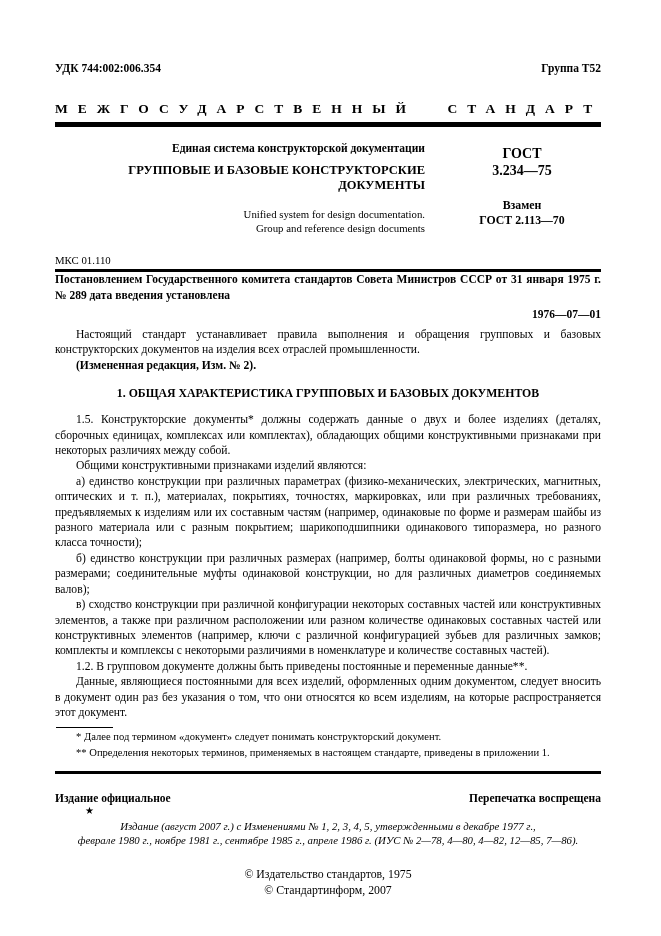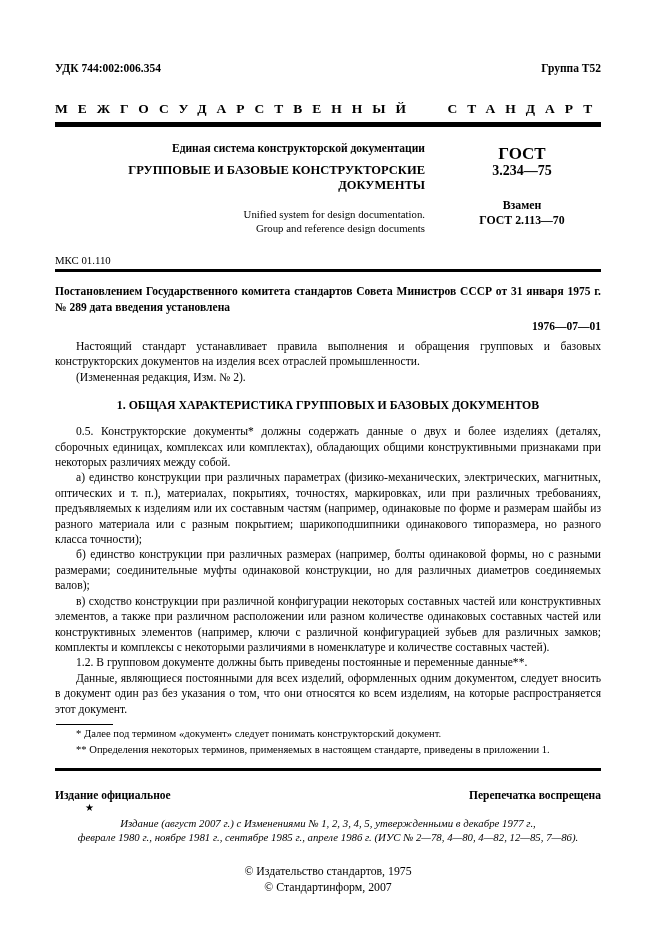--- a/index.html
+++ b/index.html
@@ -27,35 +27,35 @@
     white-space: nowrap; overflow: hidden;
   }
   .rule-thick { height: 5px; background: #000; margin-top: 5px; }
   .rule-med   { height: 3px; background: #000; margin-top: 3px; }
   .title-block { display: flex; margin-top: 15px; }
   .tb-left  { flex: 1; text-align: right; padding: 0 18px 0 30px; }
   .tb-system { font-weight: bold; font-size: 11.5px; }
   .tb-title  { font-weight: bold; font-size: 12.5px; line-height: 15px; margin: 9px auto 0; max-width: 340px; }
   .tb-en     { font-size: 10.8px; line-height: 13.5px; margin-top: 15px; }
   .tb-right  { width: 158px; text-align: center; padding-top: 3px; }
-  .gost-label  { font-weight: bold; font-size: 17px; line-height: 17px; }
+  .gost-label  { font-weight: bold; font-size: 14px; line-height: 17px; }
   .gost-number { font-weight: bold; font-size: 14px; line-height: 17px; }
   .replaces    { font-weight: bold; font-size: 11.8px; line-height: 15px; margin-top: 19px; }
   .mks { font-size: 10.8px; margin-top: 19px; }
   .decree {
     font-weight: bold; font-size: 11.5px; line-height: 15.5px;
-    text-align: justify; margin-top: 12px;
+    text-align: justify; 
   }
   .eff-date { font-weight: bold; font-size: 11.5px; text-align: right; margin-top: 5px; }
   .para {
     font-size: 11.6px; line-height: 15.4px;
     text-align: justify; text-indent: 21px;
   }
   .intro-start { margin-top: 7px; }
-  .bold { font-weight: normal; }
+  .bold { font-weight: bold; }
   .sec-heading {
     font-weight: bold; font-size: 11.8px; text-align: center;
     margin-top: 13px; margin-bottom: 11px;
   }
   .fn-sep { width: 57px; border-top: 1.4px solid #000; margin-top: 7px; margin-left: 1px; }
   .footnote {
     font-size: 10.6px; line-height: 13.8px;
     text-align: justify; text-indent: 21px; margin-top: 2px;
   }
   .footer-rule { height: 3px; background: #000; margin-top: 11px; }
@@ -106,21 +106,22 @@
   <div class="rule-med"></div>
 
   <div class="decree">Постановлением Государственного комитета стандартов Совета Министров СССР от 31 января 1975 г. № 289 дата введения установлена</div>
   <div class="eff-date">1976—07—01</div>
 
   <div class="para intro-start">Настоящий стандарт устанавливает правила выполнения и обращения групповых и базовых конструкторских документов на изделия всех отраслей промышленности.</div>
   <div class="para bold">(Измененная редакция, Изм. № 2).</div>
 
   <div class="sec-heading">1. ОБЩАЯ ХАРАКТЕРИСТИКА ГРУППОВЫХ И БАЗОВЫХ ДОКУМЕНТОВ</div>
 
-  <div class="para">0.5. Конструкторские документы* должны содержать данные о двух и более изделиях (деталях, сборочных единицах, комплексах или комплектах), обладающих общими конструктивными признаками при некоторых различиях между собой.</div>
+  <div class="para">1.5. Конструкторские документы* должны содержать данные о двух и более изделиях (деталях, сборочных единицах, комплексах или комплектах), обладающих общими конструктивными признаками при некоторых различиях между собой.</div>
+  <div class="para">Общими конструктивными признаками изделий являются:</div>
   <div class="para">а) единство конструкции при различных параметрах (физико-механических, электрических, магнитных, оптических и т. п.), материалах, покрытиях, точностях, маркировках, или при различных требованиях, предъявляемых к изделиям или их составным частям (например, одинаковые по форме и размерам шайбы из разного материала или с разным покрытием; шарикоподшипники одинакового типоразмера, но разного класса точности);</div>
   <div class="para">б) единство конструкции при различных размерах (например, болты одинаковой формы, но с разными размерами; соединительные муфты одинаковой конструкции, но для различных диаметров соединяемых валов);</div>
   <div class="para">в) сходство конструкции при различной конфигурации некоторых составных частей или конструктивных элементов, а также при различном расположении или разном количестве одинаковых составных частей  или конструктивных элементов (например, ключи с различной конфигурацией зубьев для различных замков; комплекты и комплексы с некоторыми различиями в номенклатуре и количестве составных частей).</div>
   <div class="para">1.2. В групповом документе должны быть приведены постоянные и переменные данные**.</div>
   <div class="para">Данные, являющиеся постоянными для всех изделий, оформленных одним документом, следует вносить в документ один раз без указания о том, что они относятся ко всем изделиям, на которые распространяется этот документ.</div>
 
   <div class="fn-sep"></div>
   <div class="footnote">* Далее под термином «документ» следует понимать конструкторский документ.</div>
   <div class="footnote">** Определения  некоторых  терминов,  применяемых  в  настоящем стандарте, приведены в приложении 1.</div>
 

